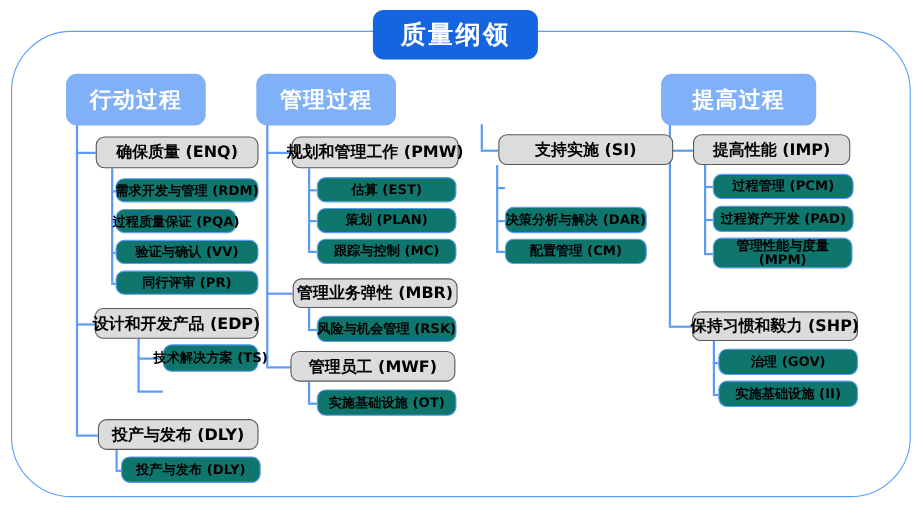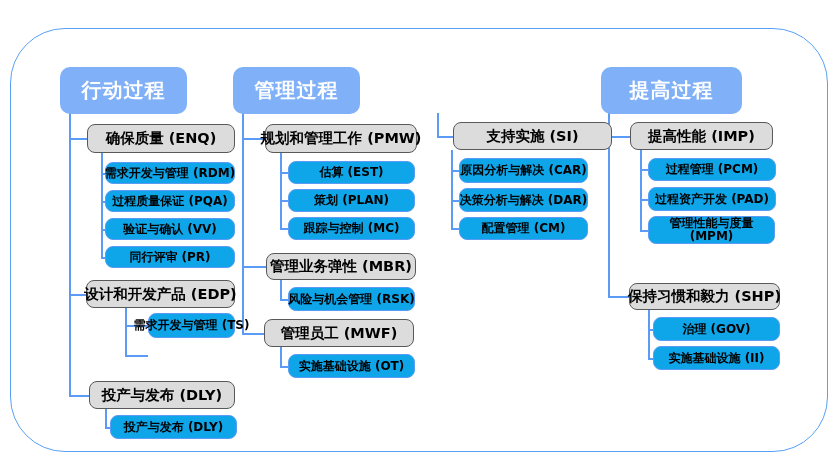--- a/index.html
+++ b/index.html
@@ -3,56 +3,56 @@
 <meta charset="utf-8">
 <style>
   html,body{margin:0;padding:0;background:#fff;}
   body{font-family:"DejaVu Sans","Liberation Sans",sans-serif;}
   #stage{position:relative;width:839px;height:469px;background:#fff;overflow:hidden;}
   .box{position:absolute;box-sizing:border-box;display:flex;align-items:center;justify-content:center;
        font-weight:bold;text-align:center;color:#000;z-index:2;}
   .title{background:#1565e0;color:#fff;border-radius:10px;font-size:23px;letter-spacing:2px;z-index:3;}
   .hdr{background:#7fb0f8;color:#fff;border-radius:10px;font-size:20px;letter-spacing:1px;}
   .gray{background:#dcdcdc;border:1.6px solid #595959;border-radius:8px;font-size:14.5px;white-space:nowrap;}
-  .white{background:#0ea5e9;border:1.5px solid #5b9bf5;border-radius:8px;font-size:12px;white-space:nowrap;}
+  .white{background:#0f766e;border:1.5px solid #5b9bf5;border-radius:8px;font-size:12px;white-space:nowrap;}
   .white.wrap{white-space:normal;line-height:1.1;}
   .line{position:absolute;background:#5b9bf5;z-index:1;}
   .frame{position:absolute;left:10px;top:28px;width:818px;height:424px;border:1.5px solid #58a0f8;
          border-radius:55px;box-sizing:border-box;z-index:0;}
 </style>
 </head>
 <body>
 
 <div id="stage">
   <div class="frame"></div>
 
+  <div class="box title" style="left:339px;top:9px;width:150px;height:45px">质量纲领</div>
 
   <div class="box hdr" style="left:60px;top:67px;width:127px;height:47px">行动过程</div>
   <div class="box gray" style="left:87px;top:124px;width:148px;height:29px">确保质量 (ENQ)</div>
   <div class="box white" style="left:105px;top:162px;width:130px;height:22px">需求开发与管理 (RDM)</div>
-  <div class="box white" style="left:105px;top:190px;width:130px;height:22px">过程质量保证 (PQA)</div>
+  <div class="box white" style="left:105px;top:190px;width:110px;height:22px">过程质量保证 (PQA)</div>
   <div class="box white" style="left:105px;top:218px;width:130px;height:22px">验证与确认 (VV)</div>
   <div class="box white" style="left:105px;top:246px;width:130px;height:22px">同行评审 (PR)</div>
   <div class="box gray" style="left:86px;top:280px;width:149px;height:28px">设计和开发产品 (EDP)</div>
-  <div class="box white" style="left:148px;top:313px;width:87px;height:25px">需求开发与管理 (TS)</div>
+  <div class="box white" style="left:148px;top:313px;width:87px;height:25px">技术解决方案 (TS)</div>
   <div class="box gray" style="left:89px;top:381px;width:146px;height:28px">投产与发布 (DLY)</div>
   <div class="box white" style="left:110px;top:415px;width:127px;height:24px">投产与发布 (DLY)</div>
 
   <div class="box hdr" style="left:233px;top:67px;width:127px;height:47px">管理过程</div>
   <div class="box gray" style="left:265px;top:124px;width:152px;height:29px">规划和管理工作 (PMW)</div>
   <div class="box white" style="left:288px;top:161px;width:127px;height:23px">估算 (EST)</div>
   <div class="box white" style="left:288px;top:189px;width:127px;height:23px">策划 (PLAN)</div>
   <div class="box white" style="left:288px;top:217px;width:127px;height:23px">跟踪与控制 (MC)</div>
   <div class="box gray" style="left:266px;top:253px;width:150px;height:27px">管理业务弹性 (MBR)</div>
   <div class="box white" style="left:288px;top:287px;width:127px;height:24px">风险与机会管理 (RSK)</div>
   <div class="box gray" style="left:264px;top:319px;width:150px;height:28px">管理员工 (MWF)</div>
   <div class="box white" style="left:288px;top:354px;width:127px;height:24px">实施基础设施 (OT)</div>
 
   <div class="box gray" style="left:453px;top:122px;width:159px;height:28px">支持实施 (SI)</div>
-  <div class="box white" style="left:459px;top:158px;width:129px;height:25px">原因分析与解决 (CAR)</div>
   <div class="box white" style="left:459px;top:188px;width:129px;height:24px">决策分析与解决 (DAR)</div>
   <div class="box white" style="left:459px;top:217px;width:129px;height:23px">配置管理 (CM)</div>
 
   <div class="box hdr" style="left:601px;top:67px;width:141px;height:47px">提高过程</div>
   <div class="box gray" style="left:630px;top:122px;width:143px;height:28px">提高性能 (IMP)</div>
   <div class="box white" style="left:648px;top:158px;width:128px;height:23px">过程管理 (PCM)</div>
   <div class="box white" style="left:648px;top:187px;width:128px;height:24px">过程资产开发 (PAD)</div>
   <div class="box white wrap" style="left:648px;top:216px;width:127px;height:28px">管理性能与度量 (MPM)</div>
   <div class="box gray" style="left:629px;top:283px;width:151px;height:27px">保持习惯和毅力 (SHP)</div>
   <div class="box white" style="left:653px;top:317px;width:127px;height:24px">治理 (GOV)</div>

